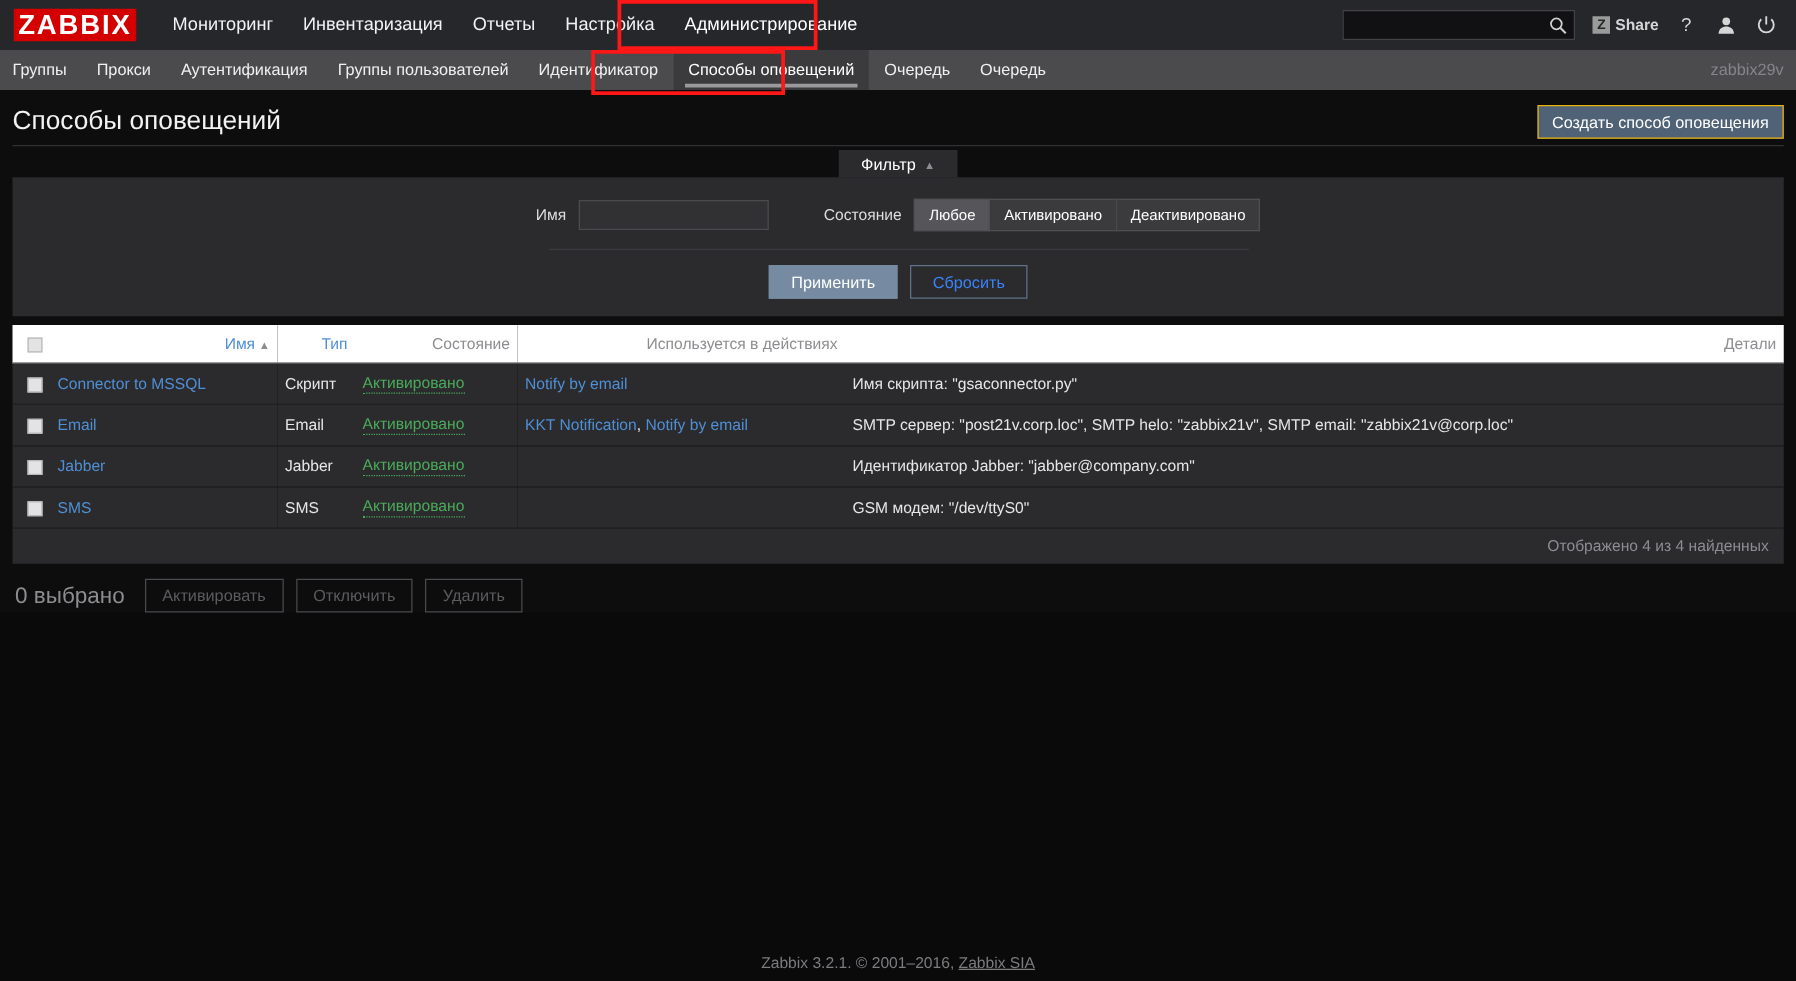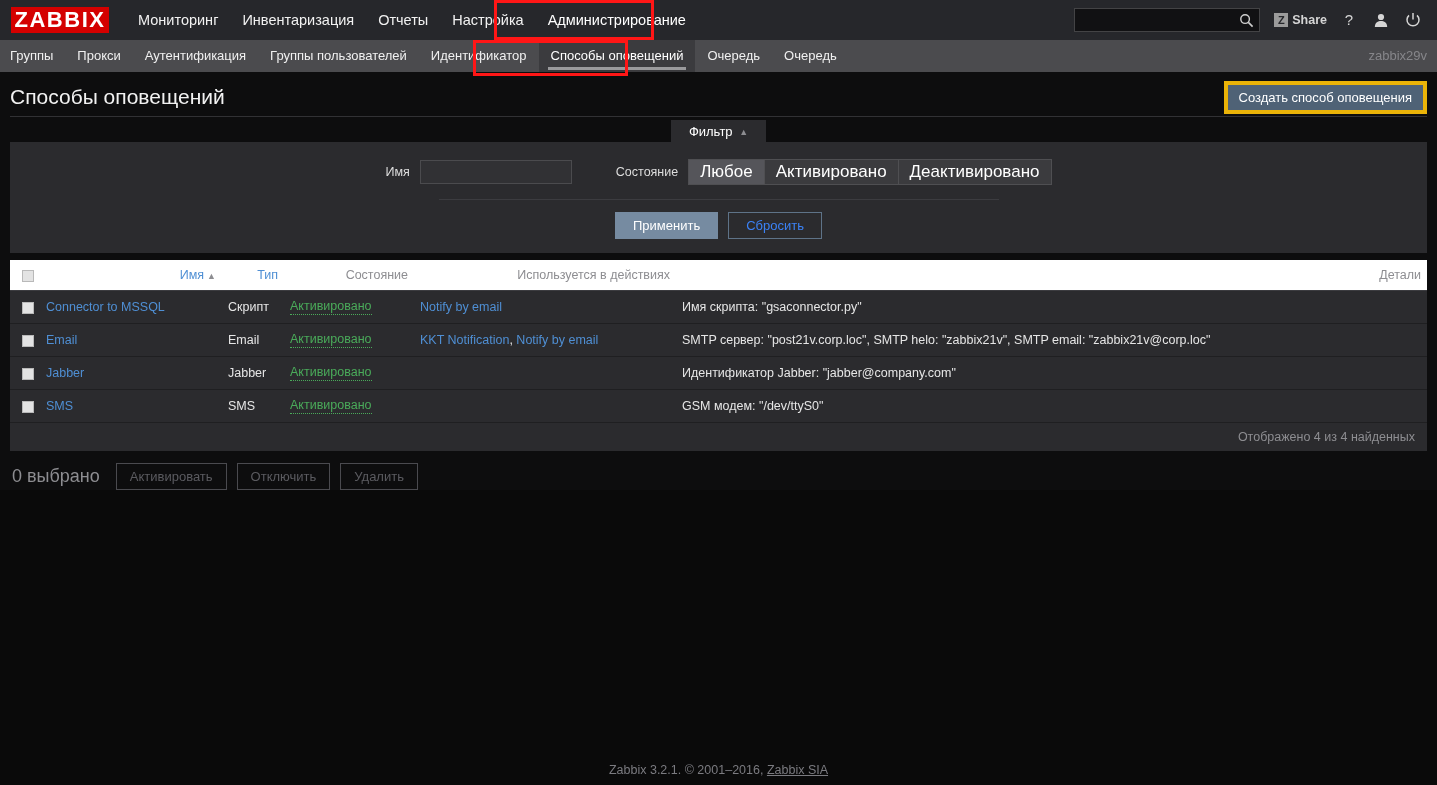--- a/index.html
+++ b/index.html
@@ -150,21 +150,21 @@
   .page { background: #0d0d0e; padding: 0 10px; }
   .page-head {
     display: flex; align-items: center; justify-content: space-between;
     height: 44px; padding-top: 6px;
   }
   .page-title { color: #f2f2f2; font-size: 21px; font-weight: normal; }
   .btn-create {
     background: #4f6276;
     color: #ffffff;
     font-size: 13px;
-    border: 4px solid #eab308;
+    border: 1px solid #eab308;
     padding: 5px 11px;
     cursor: pointer;
     font-family: "Liberation Sans", sans-serif;
   }
   .hr-title { height: 1px; background: #313134; margin-bottom: 0; }
 
   
   .filter-tabwrap {
     display: flex; justify-content: center;
     height: 22px; background: #0d0d0e; position: relative; top: 3px;
@@ -193,21 +193,21 @@
     background: #313134; border: 1px solid #4b4b4e;
     color: #dcdcdc; font-size: 12.5px; padding: 0 5px;
     outline: none;
     font-family: "Liberation Sans", sans-serif;
   }
   .f-gap { width: 44px; }
   .radioset { display: flex; }
   .radioset .ritem {
     background: #3b3b3e;
     color: #ffffff;
-    font-size: 17px;
+    font-size: 12px;
     padding: 4px 11px;
     border: 1px solid #4f4f52;
     border-left: none;
     cursor: pointer;
     line-height: 16px;
   }
   .radioset .ritem:first-child { border-left: 1px solid #4f4f52; }
   .radioset .ritem.sel { background: #55555a; }
 
   .filter-sep {

